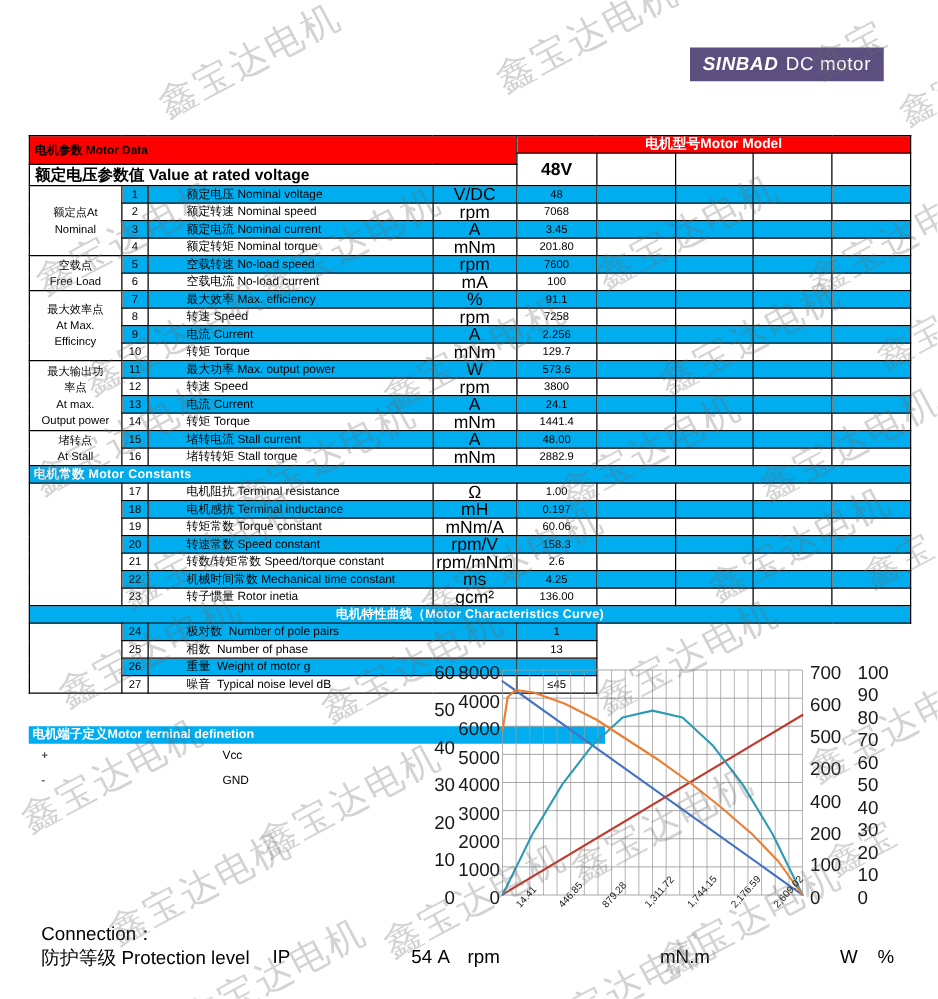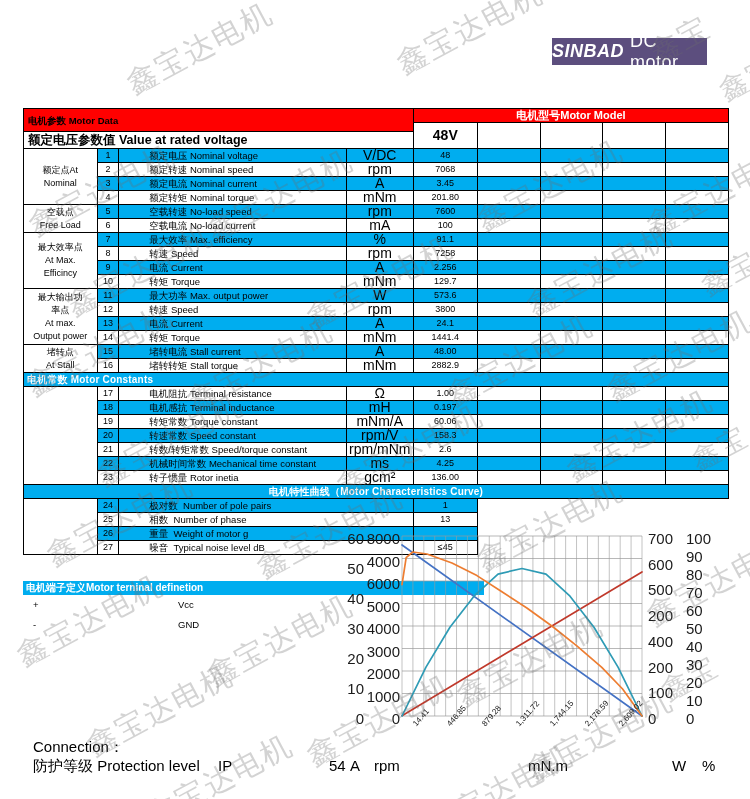--- a/index.html
+++ b/index.html
@@ -37,21 +37,21 @@
     font-family:"Liberation Serif", serif;
     font-weight:bold; font-size:12px;
     color:#3a3a3a;
   }
   .logo-box {
     position:absolute; left:552px; top:38px;
     width:155px; height:27px;
     background:#5C4E7E;
     color:#ffffff;
     display:flex; align-items:center; justify-content:center;
-    font-size:18px;
+    font-size:15px;
     letter-spacing:0.5px;
   }
   .logo-box .it { font-style:italic; font-weight:bold; margin-right:6px; }
 
   
   .tbl {
     position:absolute; left:23px; top:108px;
     width:706px;
     border-collapse:collapse;
     table-layout:fixed;

